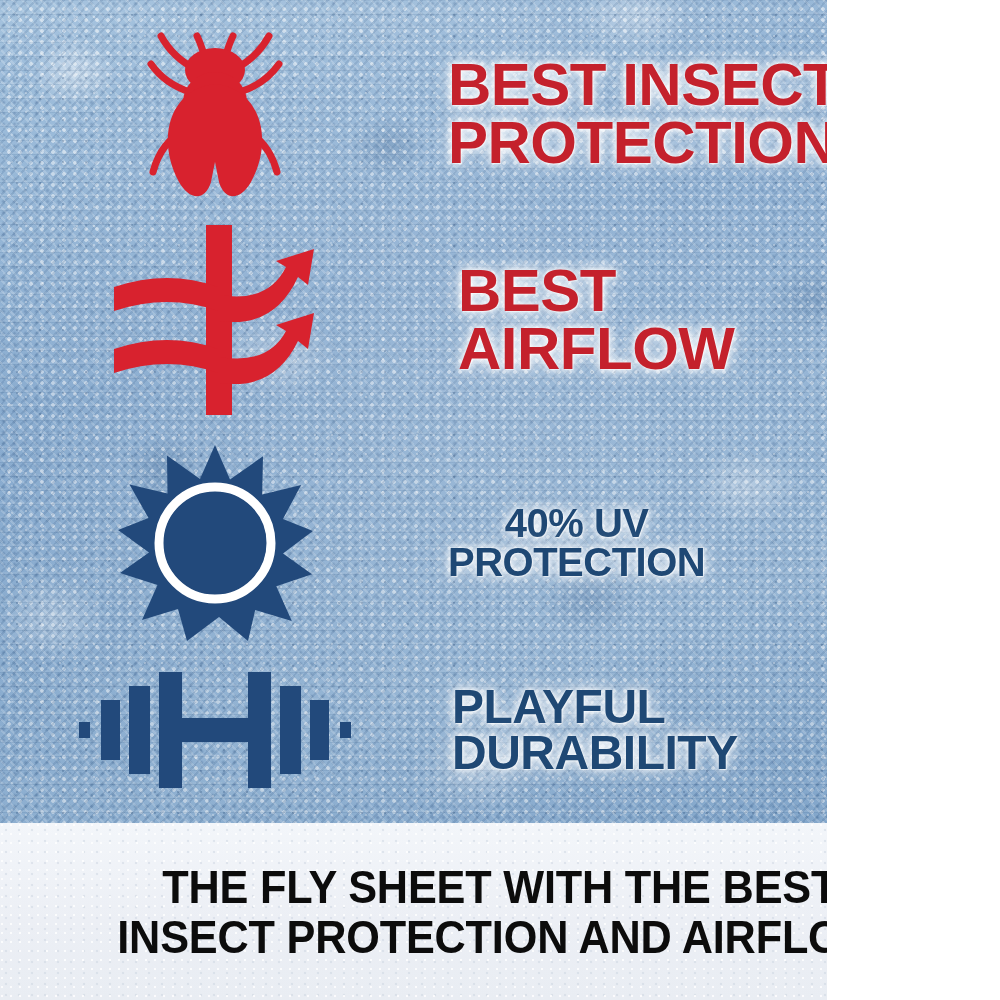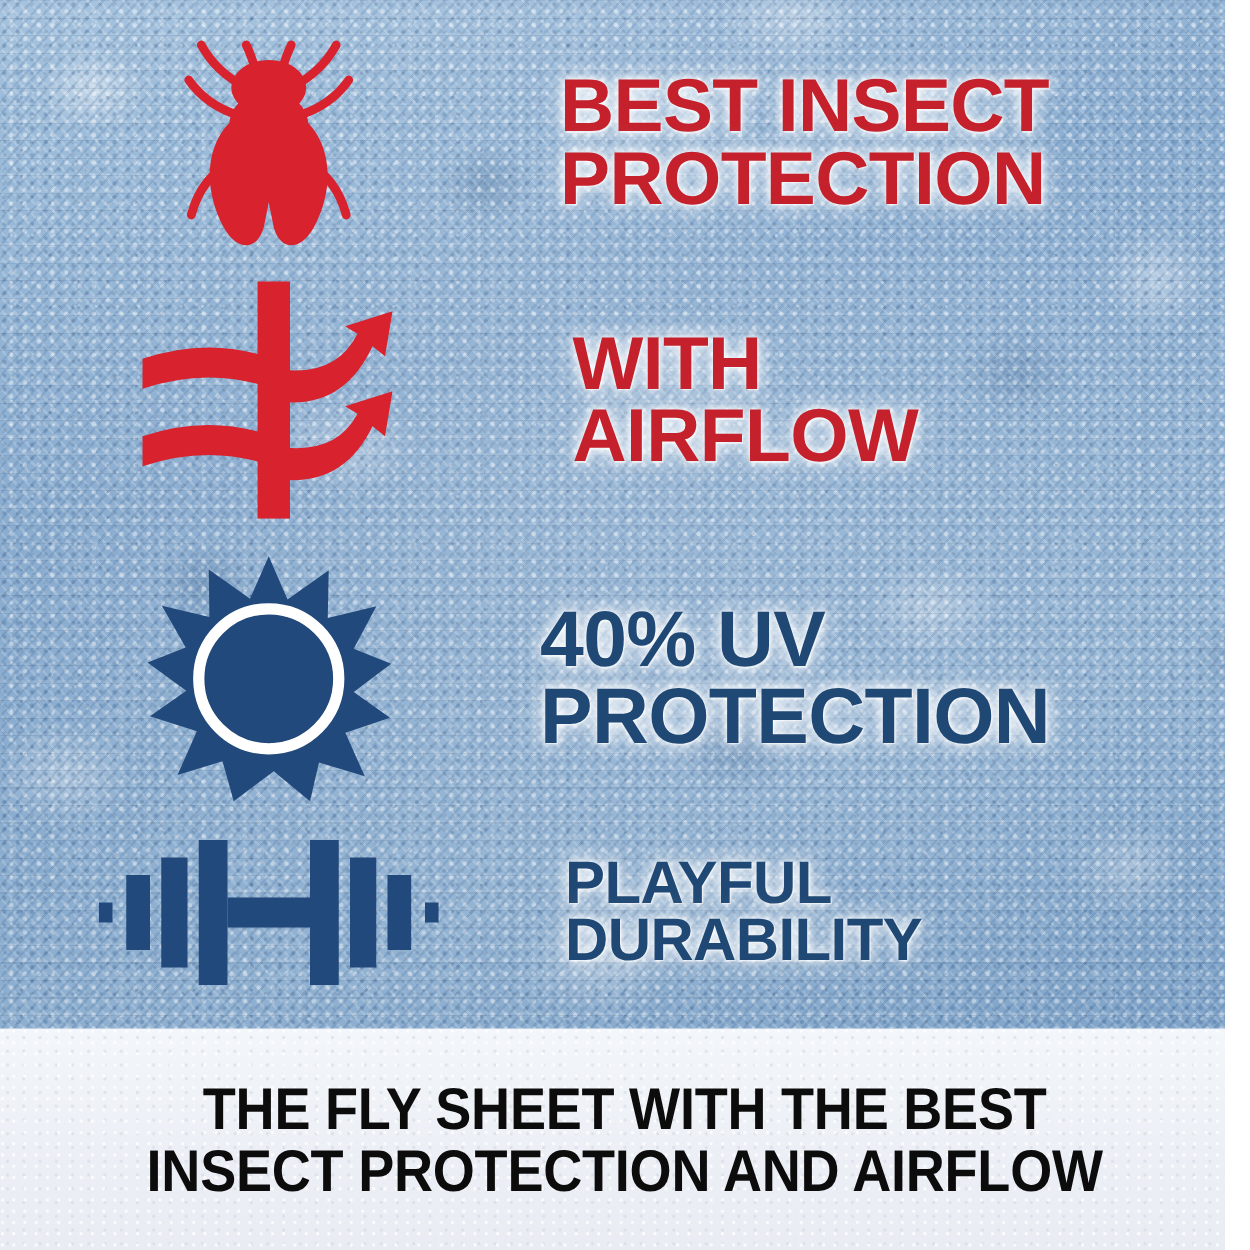--- a/index.html
+++ b/index.html
@@ -6,21 +6,21 @@
     margin: 0;
     padding: 0;
     background: #ffffff;
   }
   body {
     font-family: "Liberation Sans", sans-serif;
   }
 
   .poster {
     position: relative;
-    width: 980px;
+    width: 827px;
     height: 1000px;
     overflow: hidden;
     background: #f9a8d4;
   }
 
   
   .photo {
     position: absolute;
     left: 0;
     top: 0;
@@ -157,21 +157,21 @@
     font-size: 58px;
     text-shadow:
        0 0 6px rgba(255,255,255,.95),
        0 0 12px rgba(255,255,255,.85),
        0 0 22px rgba(255,255,255,.6),
        1px 1px 0 rgba(255,255,255,.5);
   }
 
   .lbl-1 { margin-left: 18px; font-size: 60px; }
   .lbl-2 { margin-left: 28px; font-size: 60px; }
-  .lbl-3 { margin-left: 2px; font-size: 63px; }
+  .lbl-3 { margin-left: 18px; font-size: 40px; text-align: center; }
   .lbl-4 { margin-left: 22px; font-size: 48px; }
 
   
   .caption {
     position: absolute;
     left: 0;
     top: 823px;
     width: 1000px;
     height: 177px;
     background: #eef1f6;
@@ -263,21 +263,21 @@
             <path d="M6 124 Q60 106 110 124 L110 148 Q60 130 6 148 Z" fill="#d8222e"></path>
 
             <path d="M112 70 Q160 78 178 42 L168 36 L206 24 L200 60 L190 52
                      Q166 104 112 96 Z" fill="#d8222e"></path>
 
             <path d="M112 132 Q160 140 178 106 L168 100 L206 88 L200 124 L190 116
                      Q166 166 112 158 Z" fill="#d8222e"></path>
           </svg>
         </div>
       </div>
-      <div class="label label-red lbl-2">WITH
+      <div class="label label-red lbl-2">BEST
 AIRFLOW</div>
     </div>
 
     <div class="row row-3">
       <div class="icon-col">
         <div class="icon-wrap">
           <svg width="200" height="200" viewBox="0 0 200 200" aria-hidden="true">
 
             <polygon fill="#22497b" points="
               100,2   115.0,36.5  148.0,13.2  147.2,51.4  186.1,42.0  168.0,75.9

